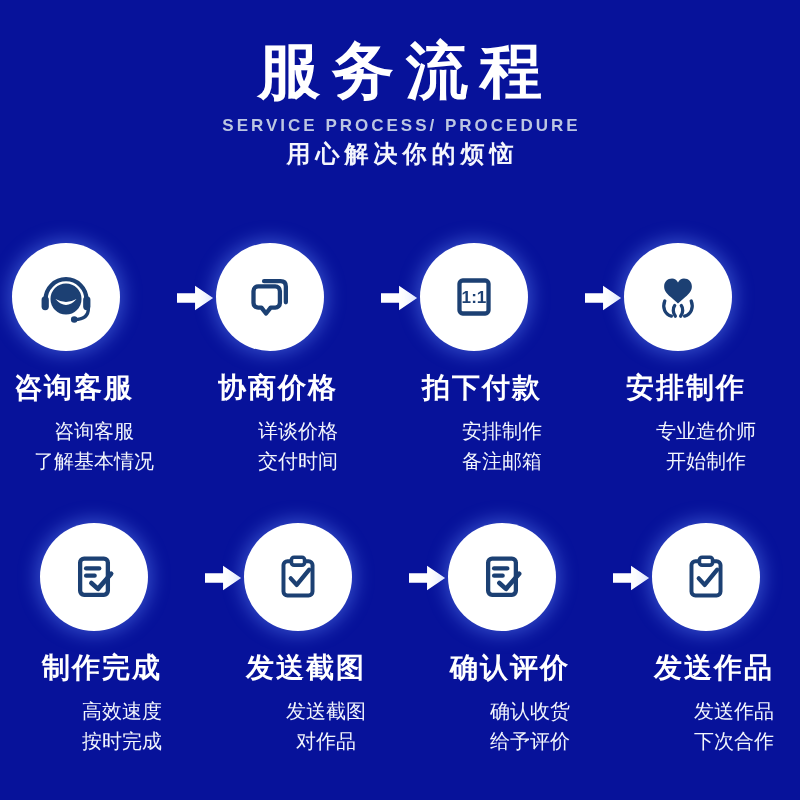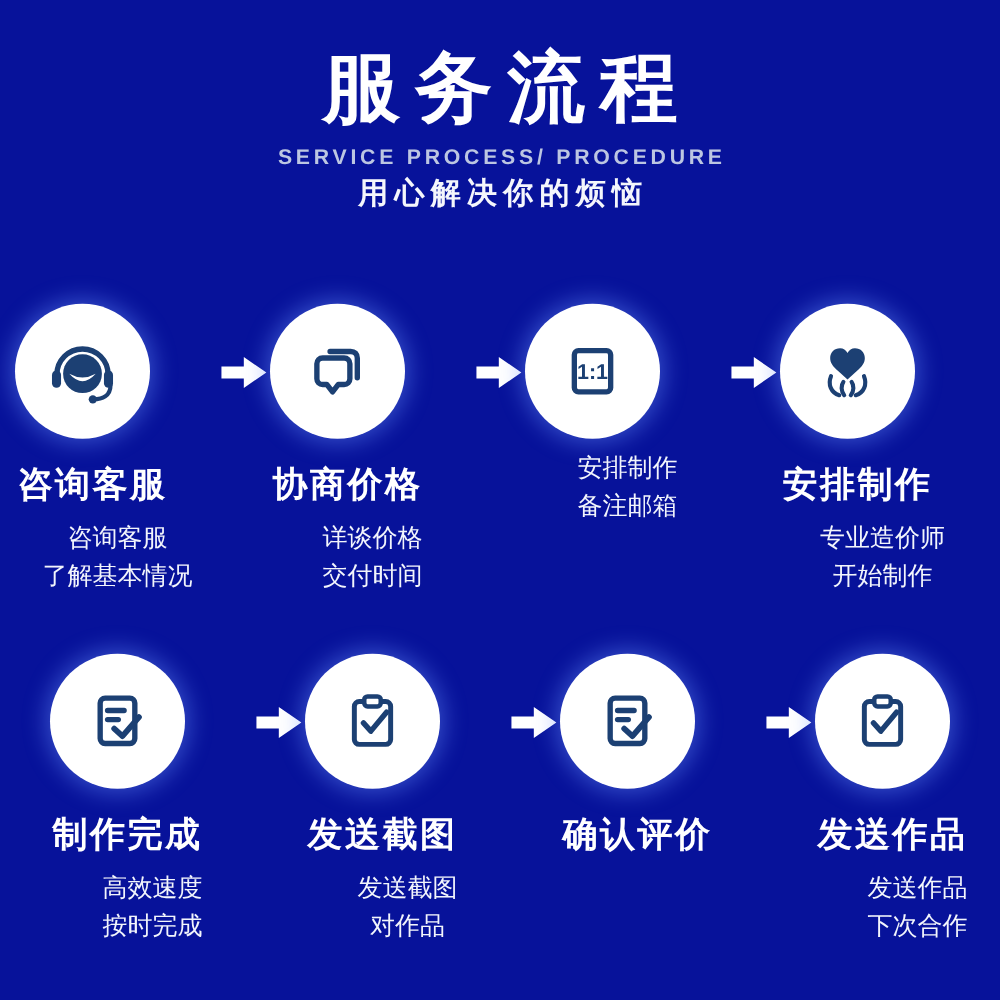--- a/index.html
+++ b/index.html
@@ -189,20 +189,21 @@
         </svg>
     </div>
 
     <div class="step">
       <div class="circle">
         <svg class="icon" width="66" height="66" viewBox="0 0 100 100">
           <rect class="st" x="28" y="25" width="44" height="50" rx="5"></rect>
           <text class="ratio-text" x="50" y="59">1:1</text>
         </svg>
       </div>
+      <div class="step-title">拍下付款</div>
       <div class="step-desc">
         <div>安排制作</div>
         <div>备注邮箱</div>
       </div>
     </div>
 
     <div class="arrow-slot">
       <svg width="38" height="30" viewBox="0 0 40 30">
           <polygon class="arrow-shape" points="0,10 19,10 19,2 38,15 19,28 19,20 0,20"></polygon>
         </svg>
@@ -275,20 +276,24 @@
     <div class="step">
       <div class="circle">
         <svg class="icon" width="66" height="66" viewBox="0 0 100 100">
           <rect class="st" x="29" y="22" width="42" height="55" rx="6"></rect>
           <path class="st" d="M38,37 H58"></path>
           <path class="st" d="M38,48 H51"></path>
           <path class="st" style="stroke-width:7" d="M46,59 L56,68 L76,45"></path>
         </svg>
       </div>
       <div class="step-title">确认评价</div>
+      <div class="step-desc">
+        <div>确认收货</div>
+        <div>给予评价</div>
+      </div>
     </div>
 
     <div class="arrow-slot">
       <svg width="38" height="30" viewBox="0 0 40 30">
           <polygon class="arrow-shape" points="0,10 19,10 19,2 38,15 19,28 19,20 0,20"></polygon>
         </svg>
     </div>
 
     <div class="step">
       <div class="circle">

